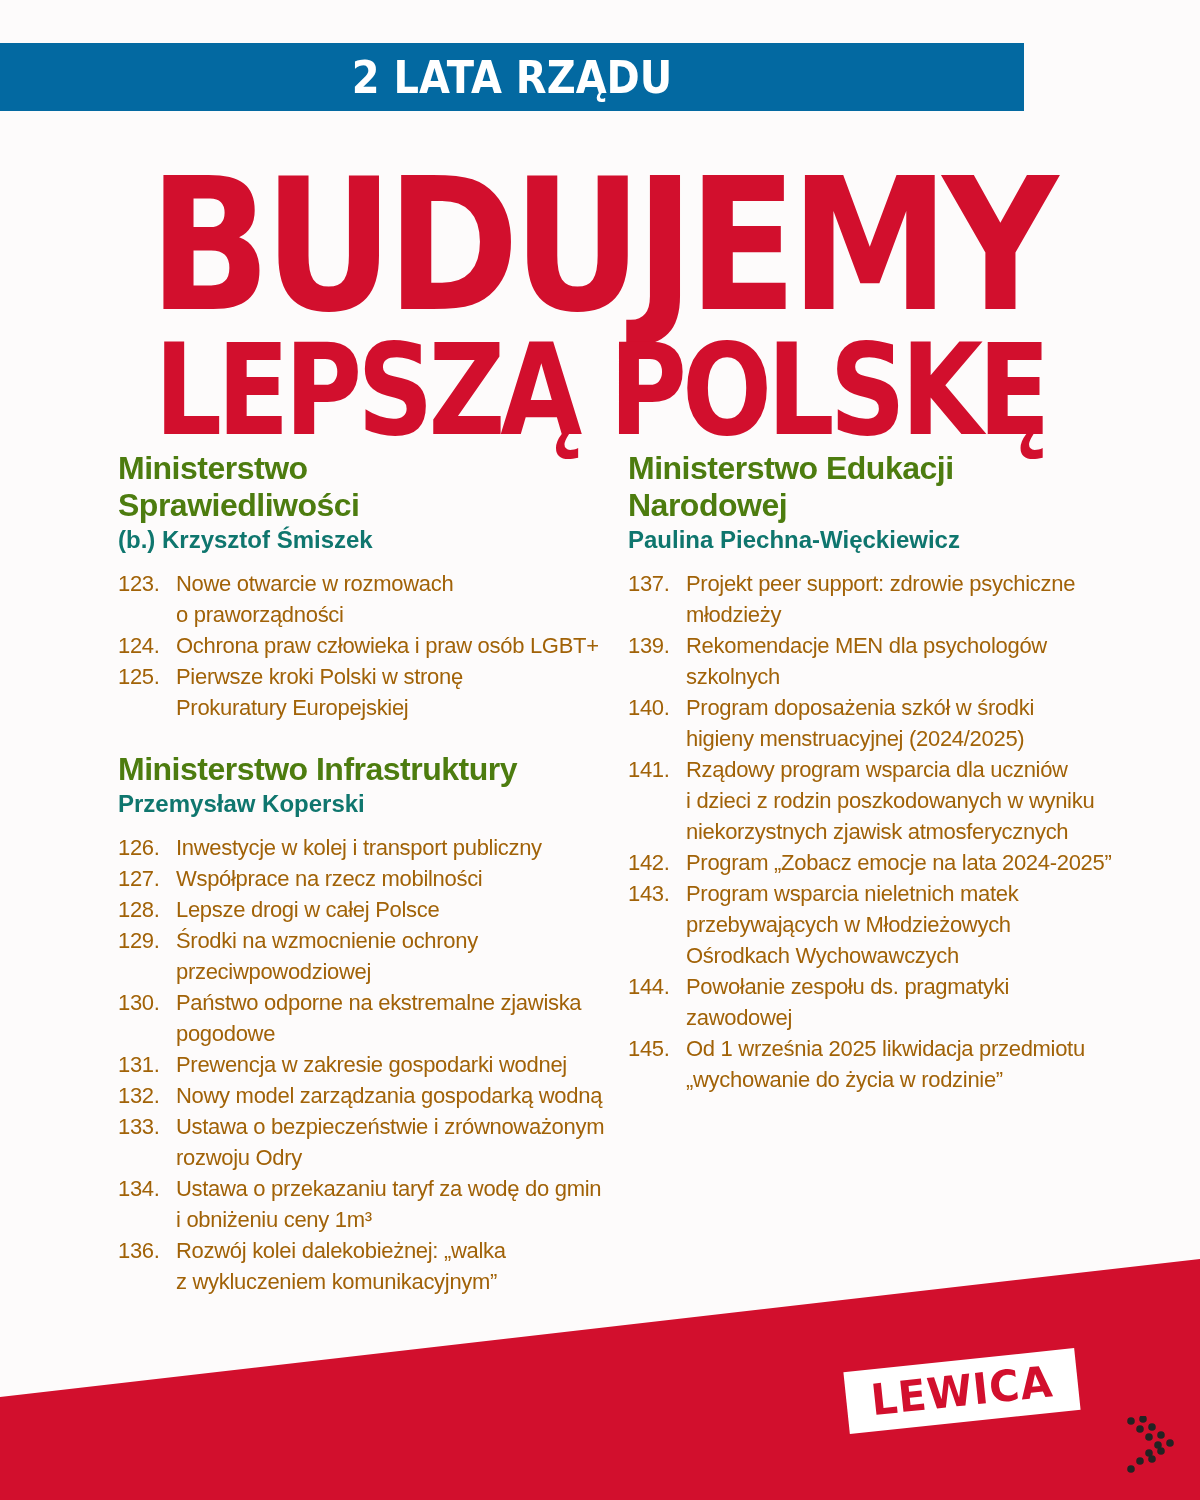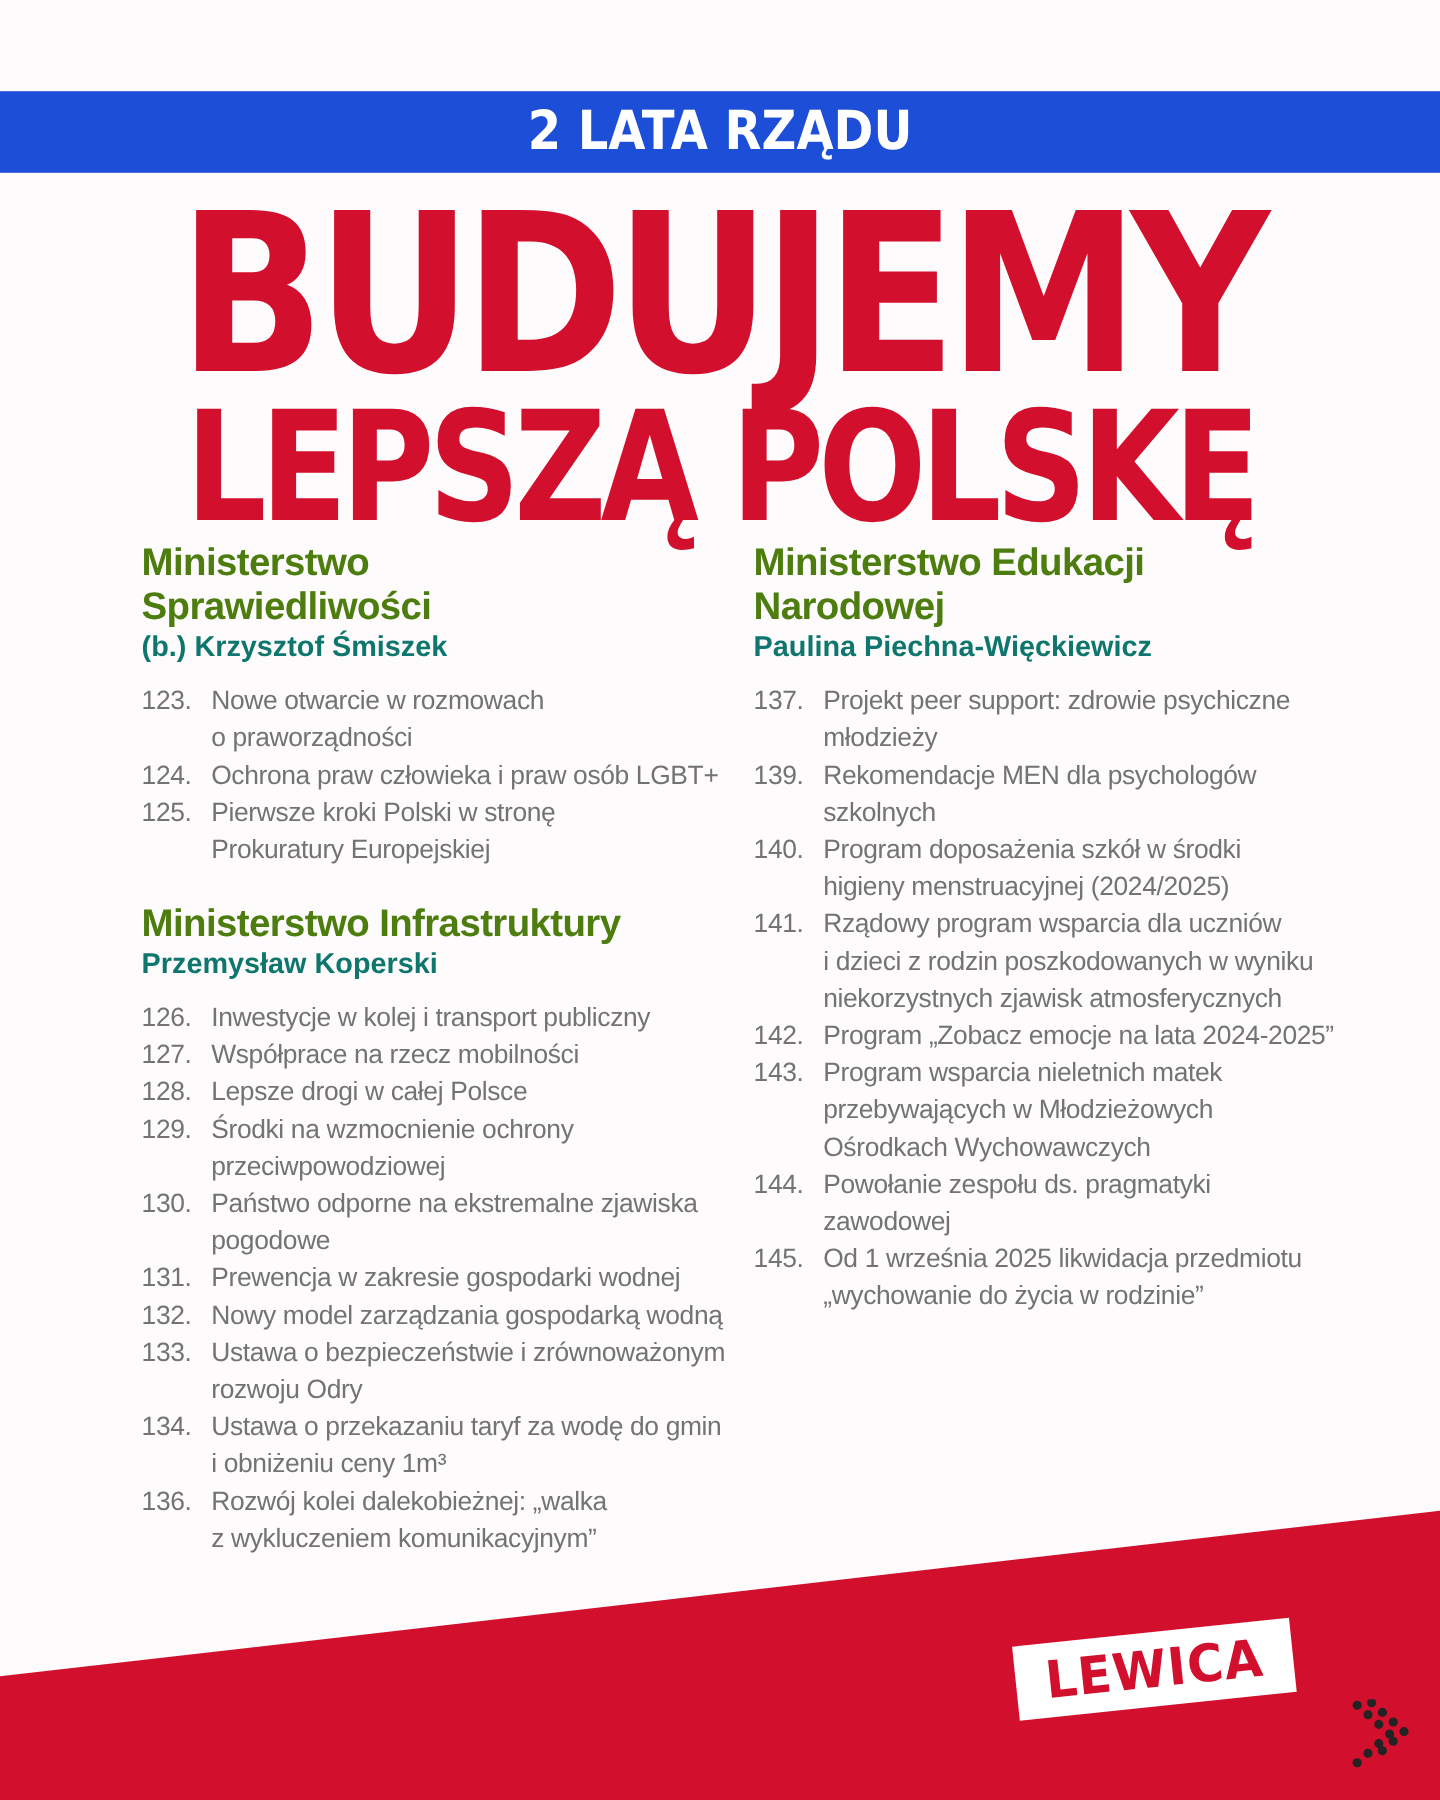--- a/index.html
+++ b/index.html
@@ -1,19 +1,19 @@
 <!DOCTYPE html>
 <html><head>
 <meta charset="utf-8">
 <style>
   html,body{margin:0;padding:0;background:#e9e9e9;}
   .poster{position:relative;width:1200px;height:1500px;background:#fdfbfb;overflow:hidden;
           font-family:"Liberation Sans",sans-serif;color:#1f1f1f;}
   
-  .banner{position:absolute;top:76px;left:0;width:1200px;height:68px;background:#1d4ed8;
+  .banner{position:absolute;top:43px;left:0;width:1024px;height:68px;background:#0369a1;
           display:flex;align-items:center;justify-content:center;}
   .banner span{color:#ffffff;font-family:"DejaVu Sans",sans-serif;font-weight:bold;
           font-size:40px;letter-spacing:0px;transform:scaleY(1.12);transform-origin:center;}
   
   .title1{position:absolute;top:138px;left:0;width:1200px;text-align:center;margin:0;
           color:#d20f2d;font-family:"DejaVu Sans",sans-serif;font-weight:bold;
           font-size:160px;letter-spacing:-7px;transform:scaleY(1.15);transform-origin:top center;
           white-space:pre;}
   .title2{position:absolute;top:316px;left:0;width:1200px;text-align:center;margin:0;
           color:#d20f2d;font-family:"DejaVu Sans",sans-serif;font-weight:bold;
@@ -21,21 +21,21 @@
           white-space:pre;}
   
   .col{position:absolute;top:450px;width:505px;}
   .col-left{left:118px;}
   .col-right{left:628px;}
   .ministry{margin:0;color:#4d7c0f;font-weight:bold;font-size:32px;line-height:37px;
           letter-spacing:-0.5px;white-space:pre-line;}
   .sec2 .ministry{margin-top:28px;}
   .minister{margin-top:2px;color:#0f766e;font-weight:bold;font-size:24px;line-height:28px;}
   ul.items{list-style:none;margin:14px 0 0 0;padding:0;font-size:22px;line-height:31px;
-          letter-spacing:-0.3px;color:#737373;}
+          letter-spacing:-0.3px;color:#a16207;}
   ul.items li{display:flex;align-items:flex-start;}
   .num{flex:0 0 58px;white-space:pre;}
   .txt{white-space:pre;}
   
   .footer-band{position:absolute;left:0;bottom:0;width:1200px;height:280px;background:#d20f2d;
           clip-path:polygon(0 63.2%,100% 13.9%,100% 100%,0 100%);}
   .lewica-box{position:absolute;left:846px;top:1360px;width:232px;height:62px;background:#ffffff;
           transform:rotate(-6deg);display:flex;align-items:center;justify-content:center;}
   .lewica-box span{color:#d20f2d;font-family:"DejaVu Sans",sans-serif;font-weight:bold;
           font-size:41px;letter-spacing:1px;transform:scaleY(1.05);}

